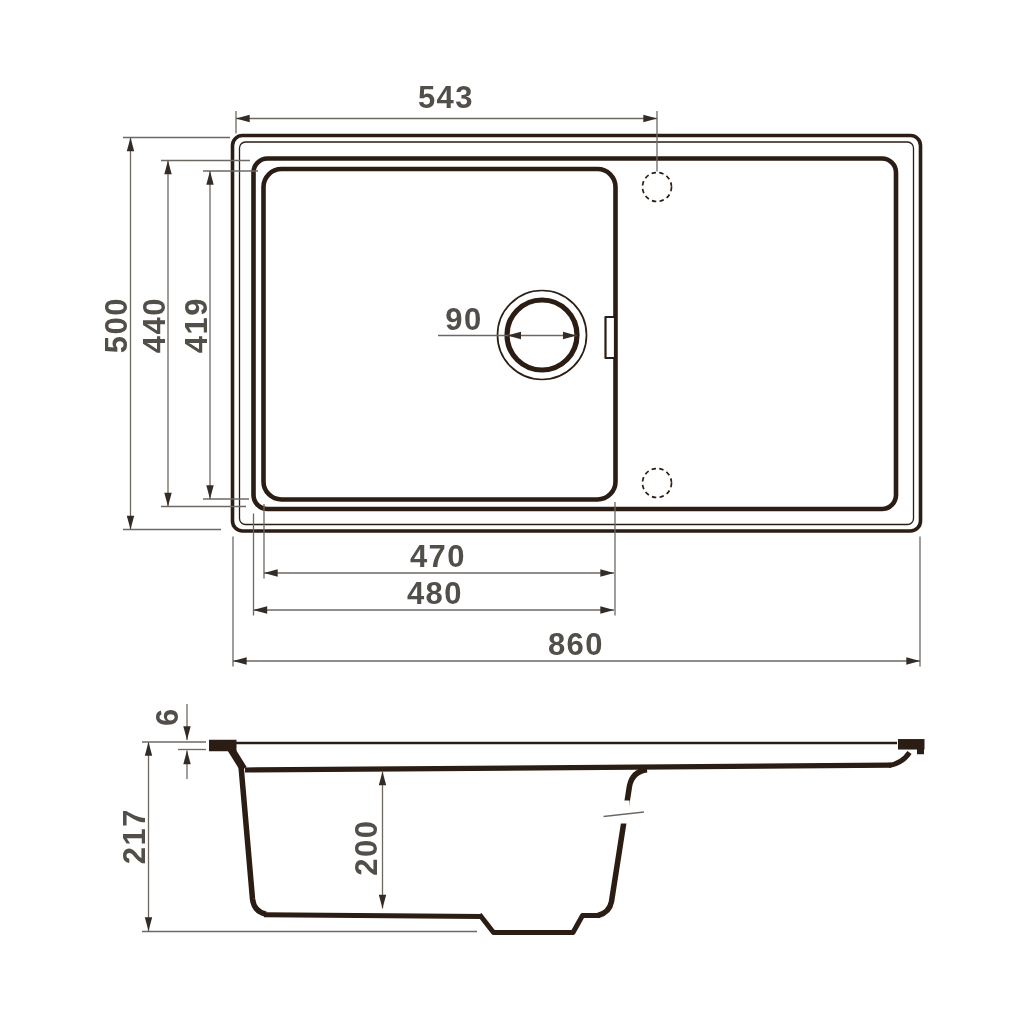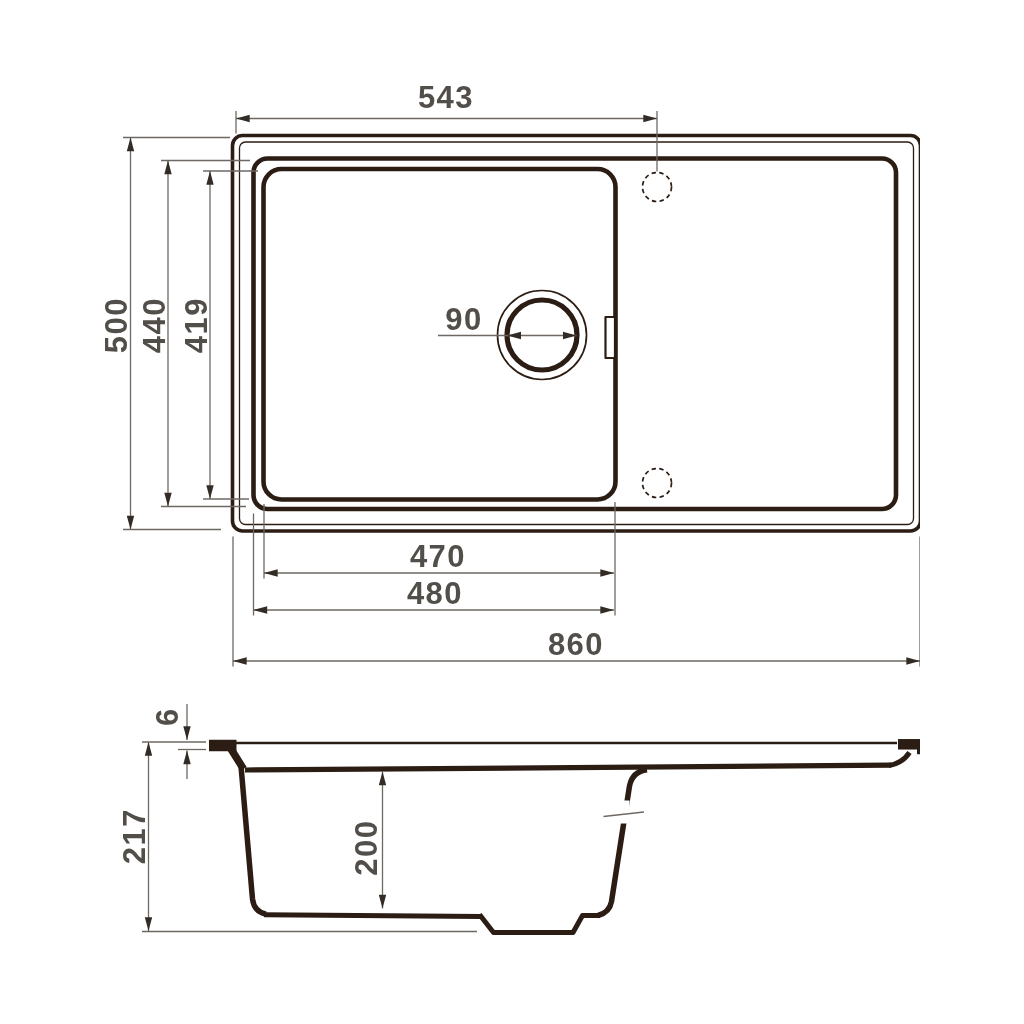--- a/index.html
+++ b/index.html
@@ -3,21 +3,21 @@
 <meta charset="utf-8">
 <style>
   :root{
     --line:#2b1d13;
     --dim:#6e6862;
     --arrow:#332c26;
     --text:#524e49;
     --bg:#ffffff;
   }
   html,body{margin:0;padding:0;background:var(--bg);}
-  .page{width:920px;height:1024px;background:var(--bg);position:relative;overflow:hidden;}
+  .page{width:1024px;height:1024px;background:var(--bg);position:relative;overflow:hidden;}
   svg{display:block;}
   .struct{stroke:var(--line);fill:none;stroke-linecap:butt;stroke-linejoin:round;}
   .dimline{stroke:var(--dim);fill:none;stroke-width:1.3;}
   .tick{stroke:var(--dim);fill:none;stroke-width:1.4;}
   .dim-label{
     font-family:"Liberation Sans","DejaVu Sans",sans-serif;
     font-weight:bold;
     font-size:31px;
     letter-spacing:1.5px;
     fill:var(--text);

